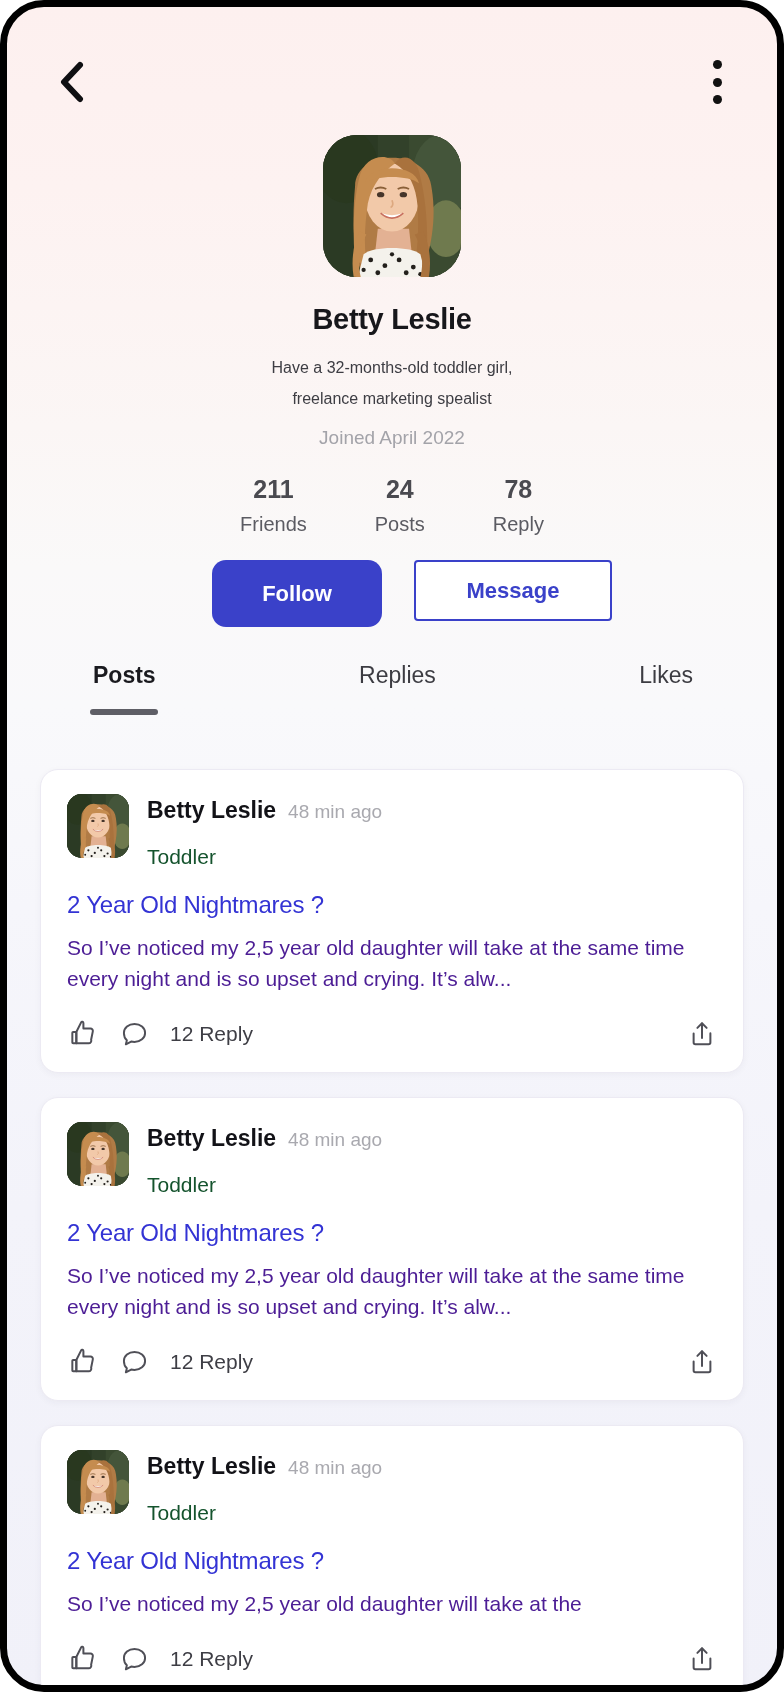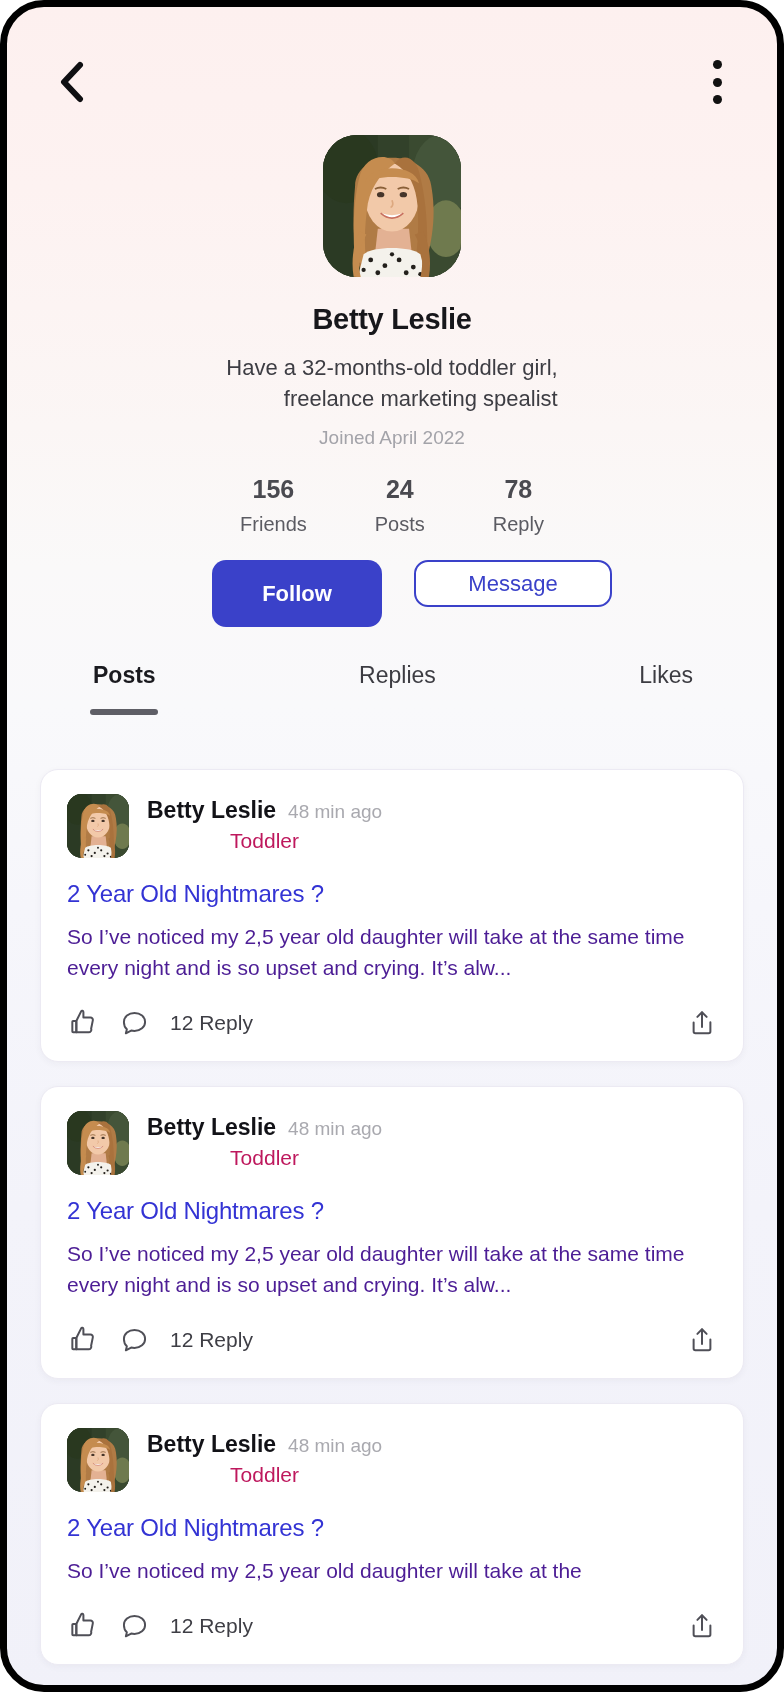--- a/index.html
+++ b/index.html
@@ -89,24 +89,24 @@
 
   .pname {
     margin-top: 26px;
     font-size: 29px;
     font-weight: bold;
     color: #17171b;
     letter-spacing: -0.3px;
   }
   .pbio {
     margin-top: 16px;
-    font-size: 22px;
+    font-size: 16px;
     line-height: 31px;
     color: #3d3d43;
-    text-align: right;
+    text-align: center;
     max-width: 520px;
   }
   .pjoined {
     margin-top: 13px;
     font-size: 19px;
     color: #a3a3a9;
   }
 
   .stats {
     margin-top: 24px;
@@ -139,26 +139,26 @@
     background: #3a41c9;
     color: #ffffff;
     font-size: 22px;
     font-weight: bold;
     display: flex; align-items: center; justify-content: center;
     border: none;
     cursor: pointer;
     font-family: "Liberation Sans", sans-serif;
   }
   .btn-message {
-    width: 198px; height: 47px;
-    border-radius: 14px;
+    width: 198px; height: 61px;
+    border-radius: 4px;
     background: #ffffff;
     color: #3a41c9;
     font-size: 22px;
-    font-weight: normal;
+    font-weight: bold;
     display: flex; align-items: center; justify-content: center;
     border: 2.5px solid #3a41c9;
     cursor: pointer;
     font-family: "Liberation Sans", sans-serif;
   }
 
   
   .tabs {
     position: absolute;
     top: 655px; left: 0; right: 0;
@@ -218,24 +218,23 @@
   .card-author {
     font-size: 23px;
     font-weight: bold;
     color: #121217;
   }
   .card-time {
     font-size: 19px;
     color: #a9a9af;
   }
   .card-tag {
-    margin-top: 5px;
+    margin-top: 21px;
     font-size: 21px;
-    color: #be185d;
-    text-align: center;
+    color: #14532d;
   }
   .card-title {
     margin-top: 22px;
     font-size: 24px;
     font-weight: normal;
     color: #3333d4;
     letter-spacing: -0.2px;
   }
   .card-body {
     margin-top: 13px;
@@ -340,21 +339,21 @@
 
     <div class="pbio">
       <span>Have a 32-months-old toddler girl,</span><br>
       <span>freelance marketing spealist</span>
     </div>
 
     <div class="pjoined">Joined April 2022</div>
 
     <div class="stats">
       <div class="stat">
-        <span class="stat-num">156</span>
+        <span class="stat-num">211</span>
         <span class="stat-lbl">Friends</span>
       </div>
       <div class="stat">
         <span class="stat-num">24</span>
         <span class="stat-lbl">Posts</span>
       </div>
       <div class="stat">
         <span class="stat-num">78</span>
         <span class="stat-lbl">Reply</span>
       </div>

